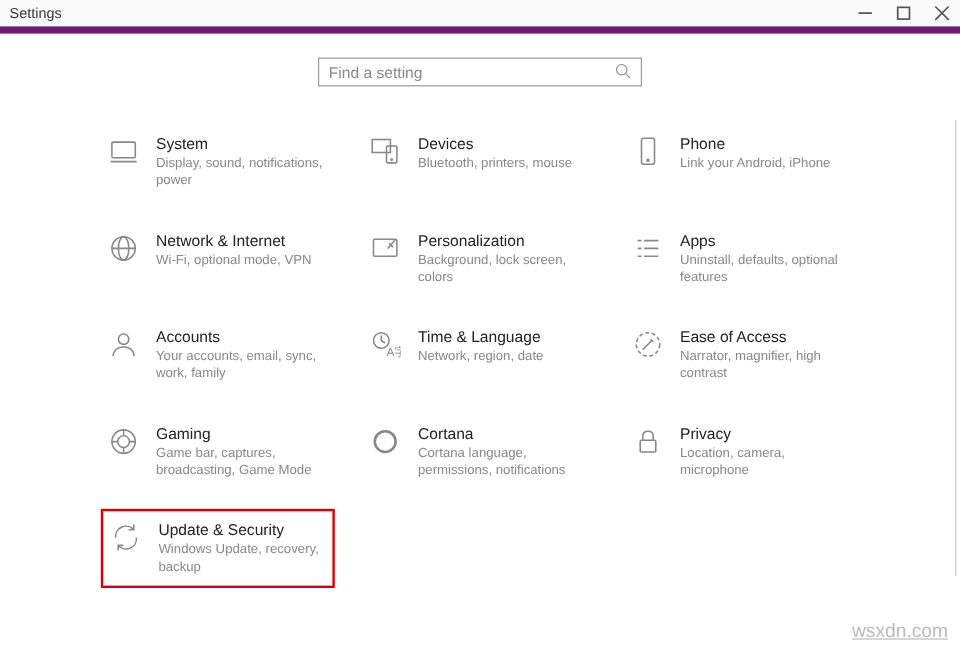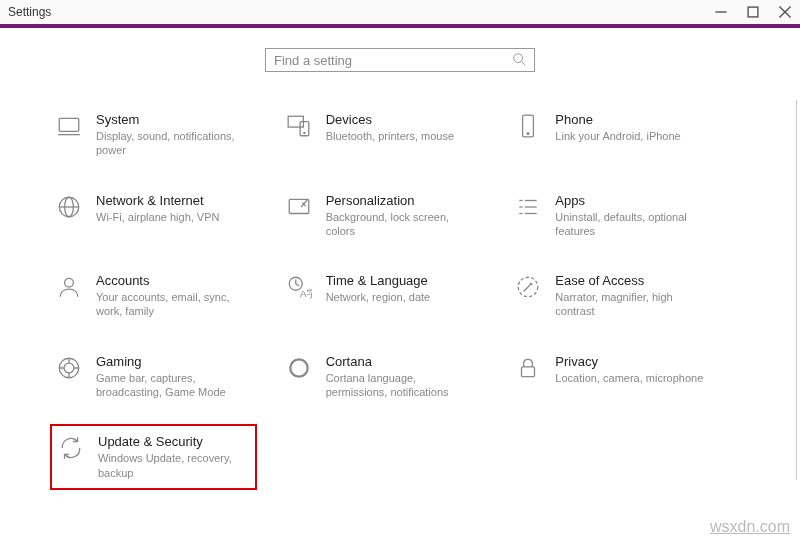--- a/index.html
+++ b/index.html
@@ -13,21 +13,21 @@
       height: 540px;
       background: #ffffff;
       position: relative;
       overflow: hidden;
     }
     .title-bar {
       height: 28px;
       display: flex;
       align-items: center;
       padding: 0 8px;
-      border-bottom: 4px solid #701a75;
+      border-bottom: 6px solid #701a75;
       background: #fafafa;
     }
     .title-bar-text {
       font-size: 12px;
       color: #333;
     }
     .win-controls {
       margin-left: auto;
       display: flex;
       gap: 18px;
@@ -62,21 +62,21 @@
       outline: none;
       font-size: 13px;
       color: #333;
       background: transparent;
     }
     .search-box input::placeholder {
       color: #888;
     }
     .grid {
       margin-top: 40px;
-      padding: 0 90px 0 56px;
+      padding: 0 90px 0 90px;
       display: grid;
       grid-template-columns: repeat(3, 1fr);
       column-gap: 10px;
       row-gap: 38px;
       gap: 35px;
     }
     .tile {
       display: flex;
       align-items: flex-start;
       gap: 12px;
@@ -214,21 +214,21 @@
   <div class="tile">
     <span class="tile-icon">
       <svg viewBox="0 0 24 24" fill="none" stroke="#888" stroke-width="1.2">
           <circle cx="12" cy="12" r="9"></circle>
           <ellipse cx="12" cy="12" rx="4" ry="9"></ellipse>
           <line x1="3" y1="12" x2="21" y2="12"></line>
         </svg>
     </span>
     <div class="tile-text">
       <span class="tile-title">Network &amp; Internet</span>
-      <span class="tile-desc">Wi-Fi, airplane high, VPN</span>
+      <span class="tile-desc">Wi-Fi, optional mode, VPN</span>
     </div>
   </div>
 
   <div class="tile">
     <span class="tile-icon">
       <svg viewBox="0 0 24 24" fill="none" stroke="#888" stroke-width="1.2">
           <rect x="3" y="5" width="18" height="13" rx="1"></rect>
           <path d="M14 12 L20 5"></path>
           <path d="M15 8 L18 11"></path>
         </svg>

